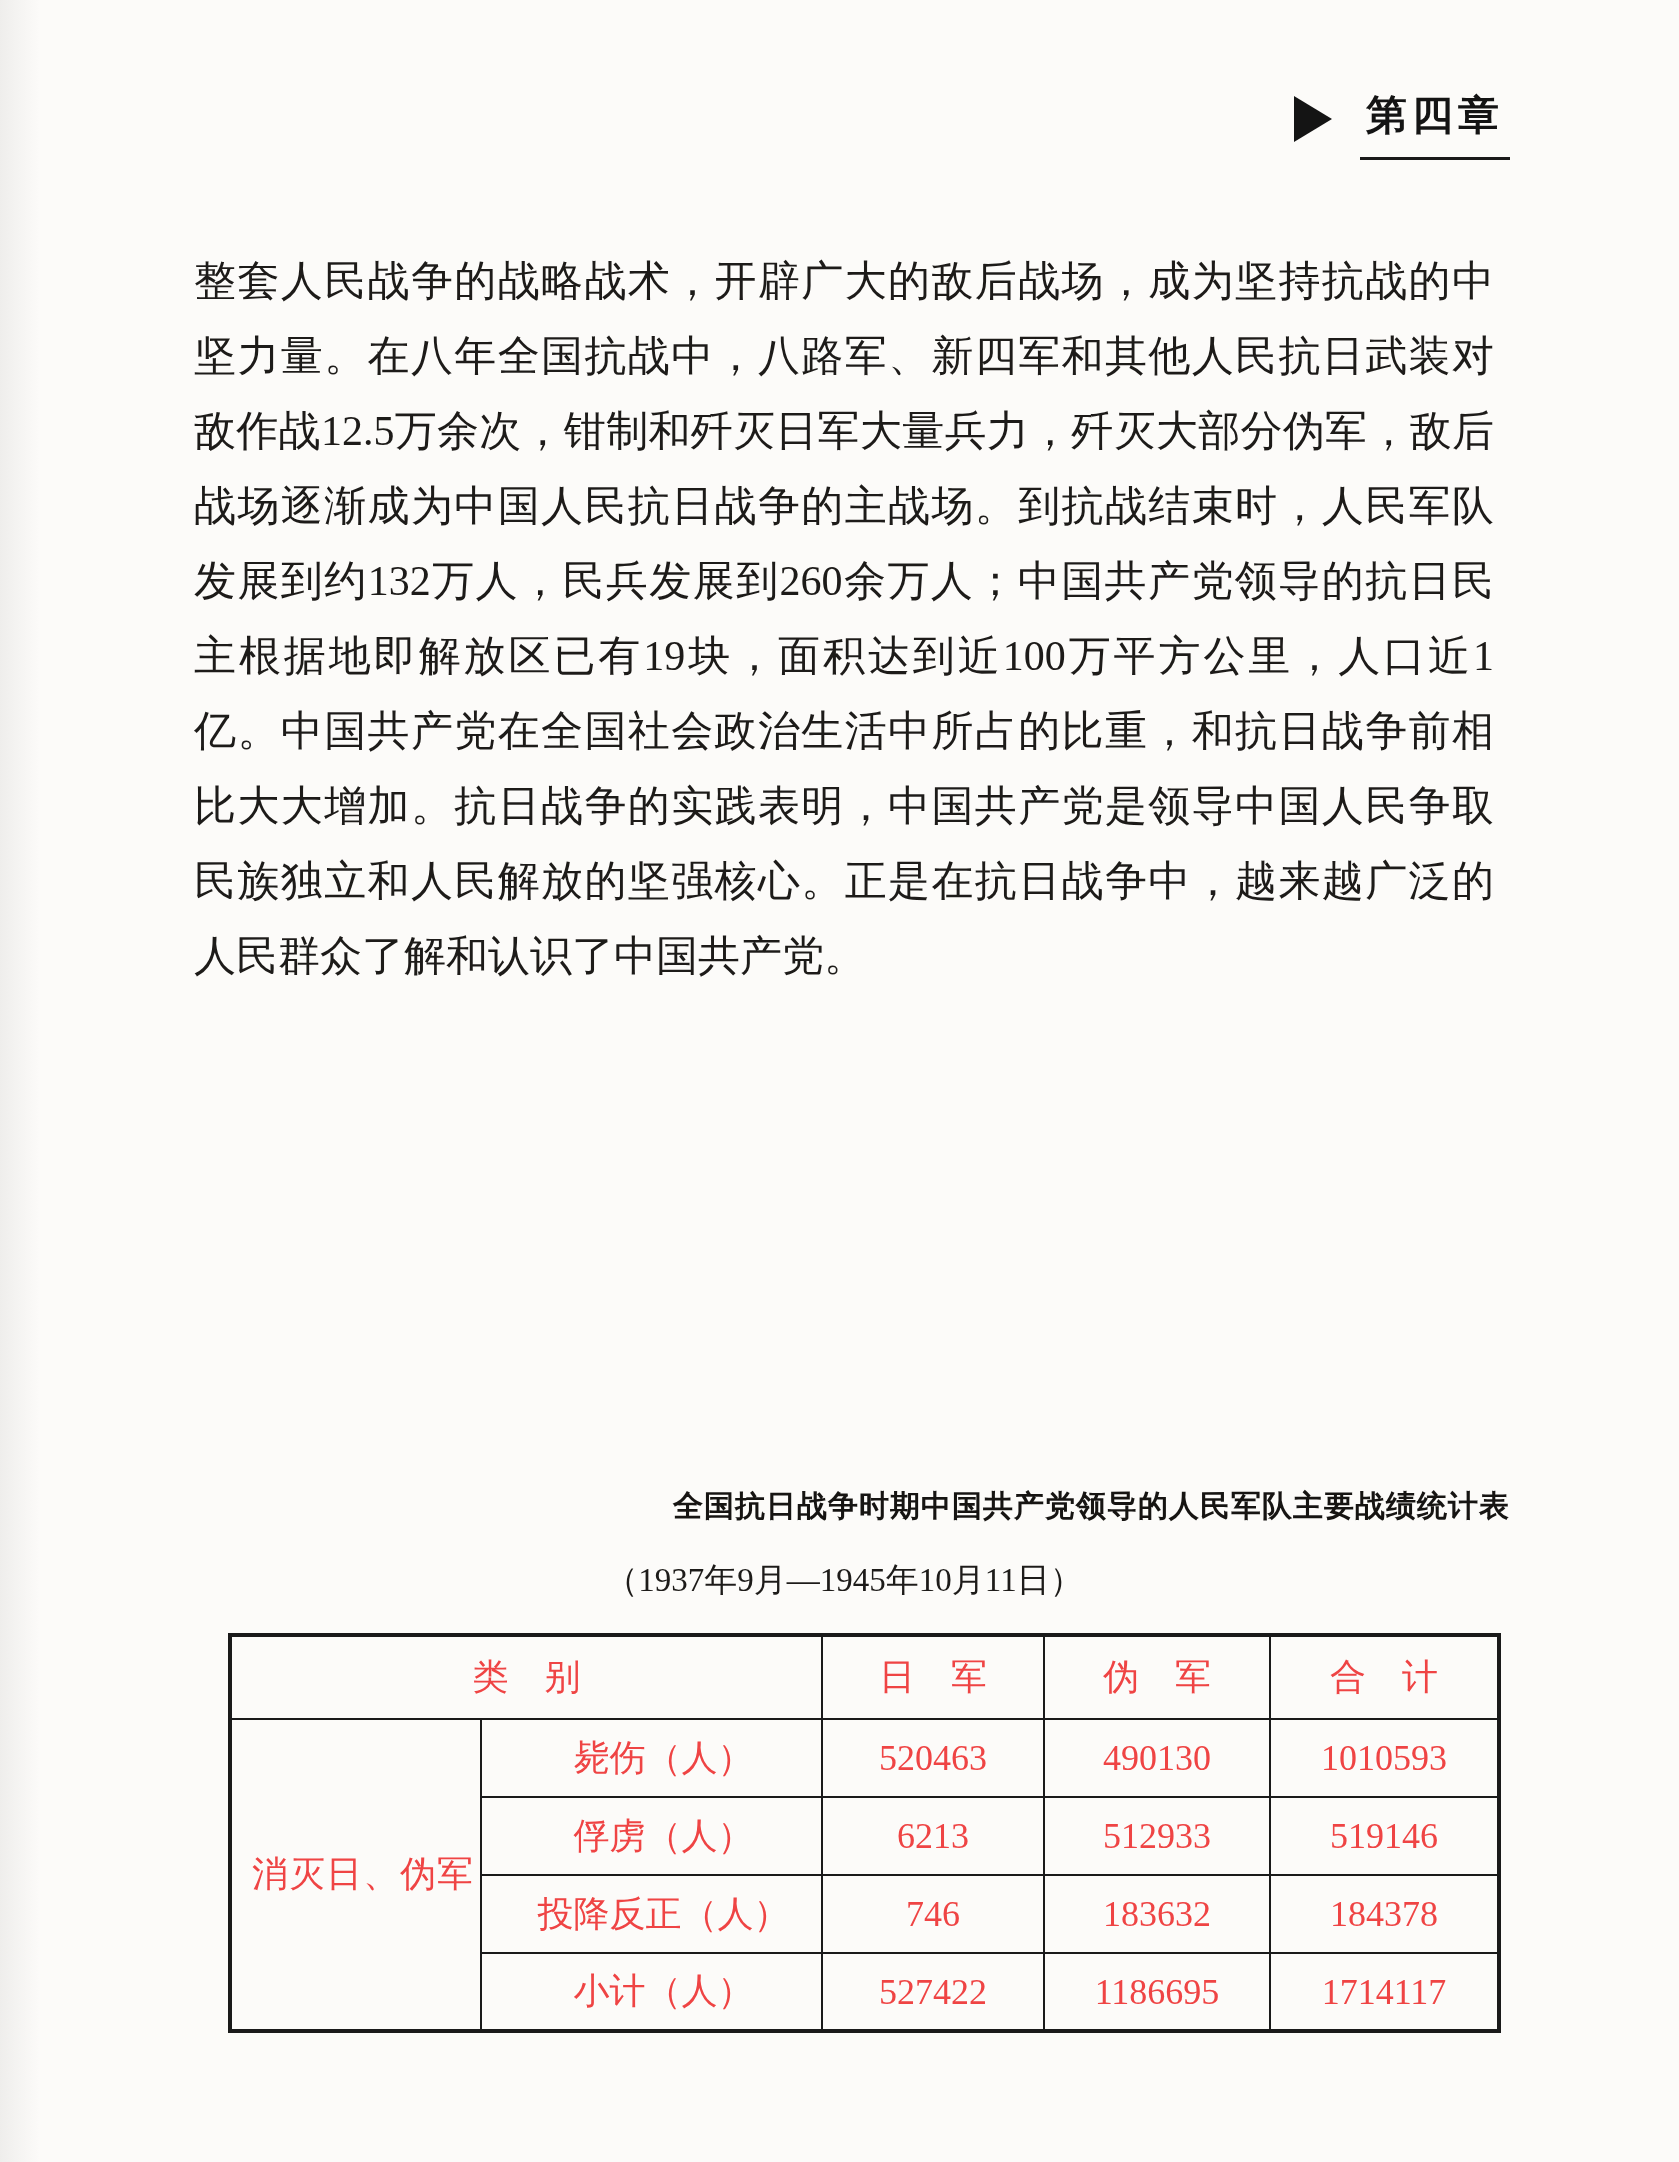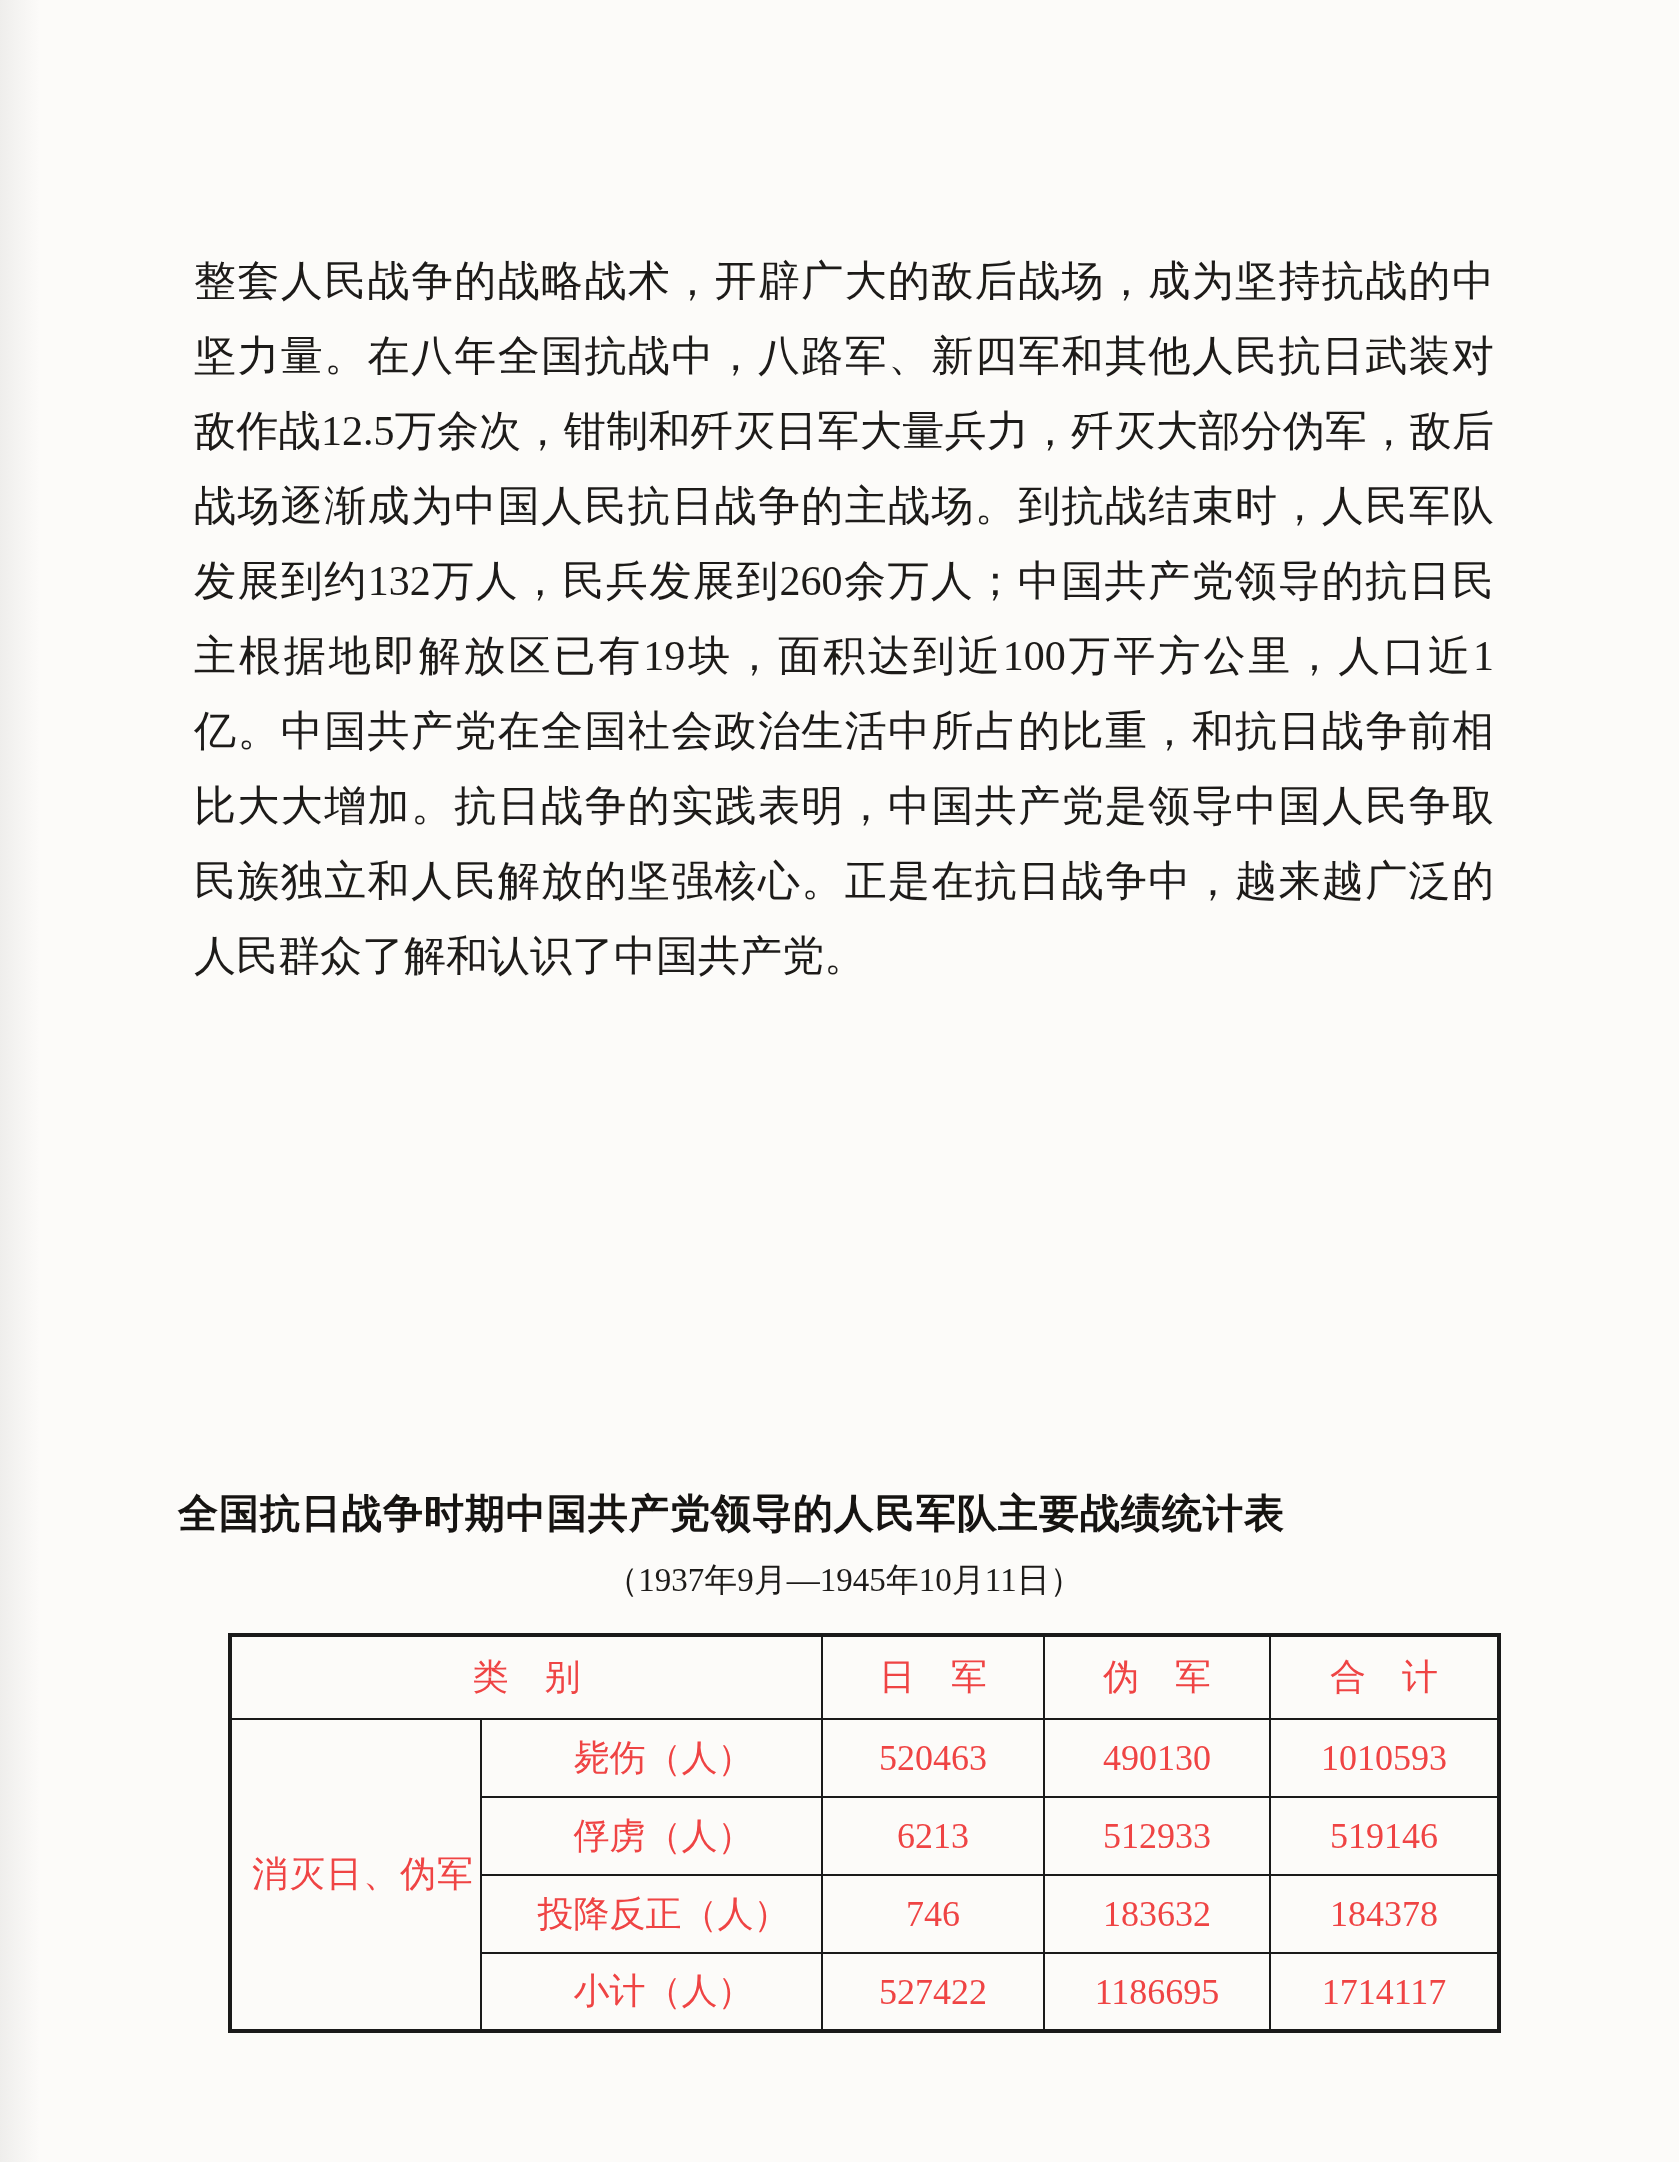--- a/index.html
+++ b/index.html
@@ -51,22 +51,22 @@
     font-size:42px; line-height:75px;
     text-align:justify;
     color:#1d1b19;
   }
   .para { margin:16px; }
   .para.indent { text-indent:108px; }
 
   
   .table-title {
     position:absolute; left:178px; top:1486px; width:1332px;
-    text-align:left;
-    font-size:40px; font-weight:bold; color:#161412;
+    text-align:right;
+    font-size:30px; font-weight:bold; color:#161412;
     letter-spacing:1px;
   }
   .table-date {
     position:absolute; left:178px; top:1558px; width:1332px;
     text-align:center;
     font-size:33px; color:#1d1b19;
   }
   table.stats {
     position:absolute; left:228px; top:1633px;
     width:1269px;
@@ -85,20 +85,24 @@
   td.rowlabel { text-align:left; padding-left:24px; }
   td.group { text-align:left; padding-left:14px; letter-spacing:1px; }
   td.num { font-variant-numeric:normal;font-family:Liberation Serif, serif; }
 </style>
 </head>
 <body>
 
 <div class="scan-edge"></div>
 
 <header class="page-header">
+  <div class="chapter-row">
+    <span class="tri"></span>
+    <span class="chapter-label">第四章</span>
+  </div>
 </header>
 
 <main class="body-text">
   <p class="para">整套人民战争的战略战术，开辟广大的敌后战场，成为坚持抗战的中坚力量。在八年全国抗战中，八路军、新四军和其他人民抗日武装对敌作战12.5万余次，钳制和歼灭日军大量兵力，歼灭大部分伪军，敌后战场逐渐成为中国人民抗日战争的主战场。到抗战结束时，人民军队发展到约132万人，民兵发展到260余万人；中国共产党领导的抗日民主根据地即解放区已有19块，面积达到近100万平方公里，人口近1亿。中国共产党在全国社会政治生活中所占的比重，和抗日战争前相比大大增加。抗日战争的实践表明，中国共产党是领导中国人民争取民族独立和人民解放的坚强核心。正是在抗日战争中，越来越广泛的人民群众了解和认识了中国共产党。</p>
 </main>
 
 <div class="table-title">全国抗日战争时期中国共产党领导的人民军队主要战绩统计表</div>
 
 <div class="table-date">（1937年9月—1945年10月11日）</div>
 

